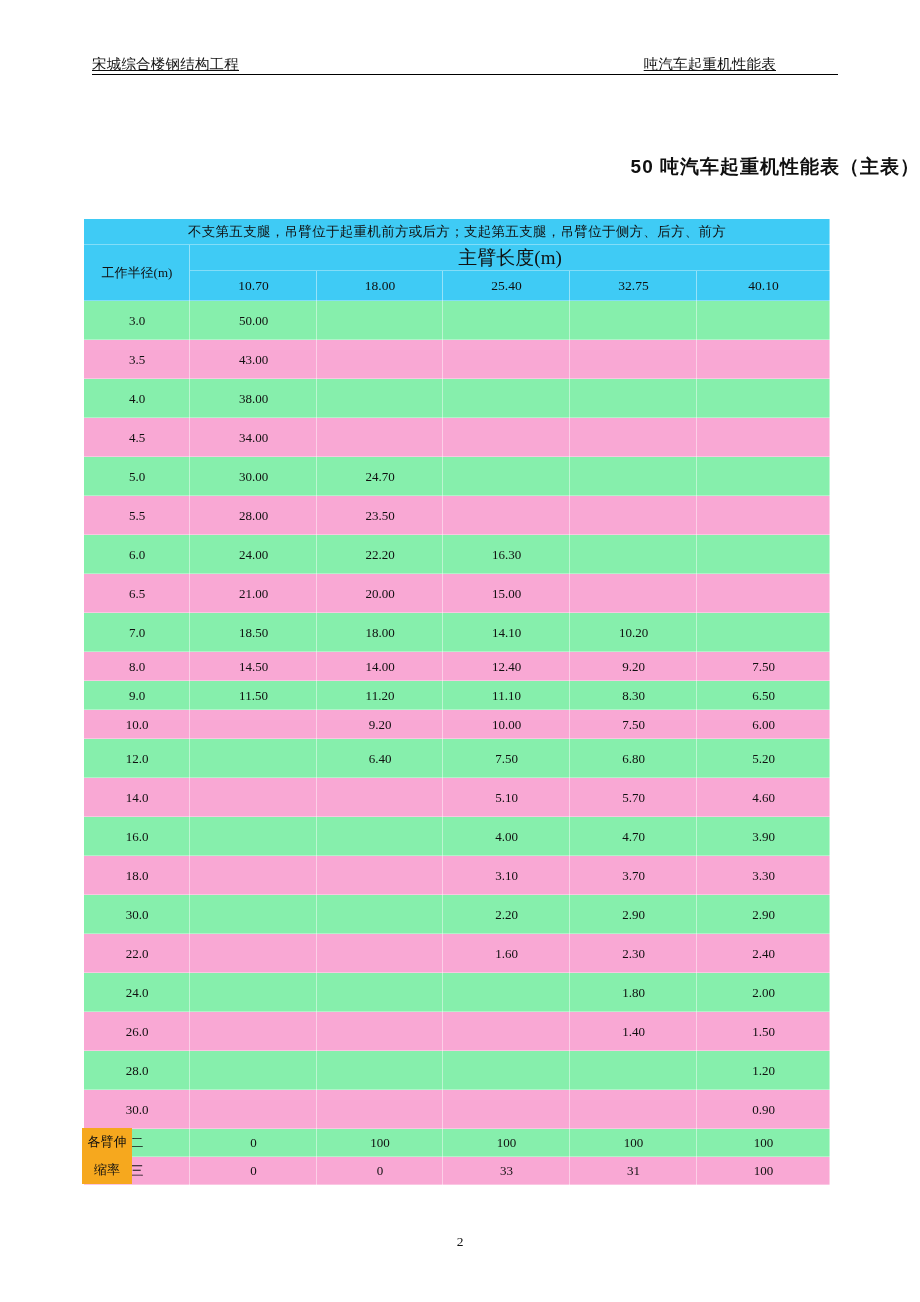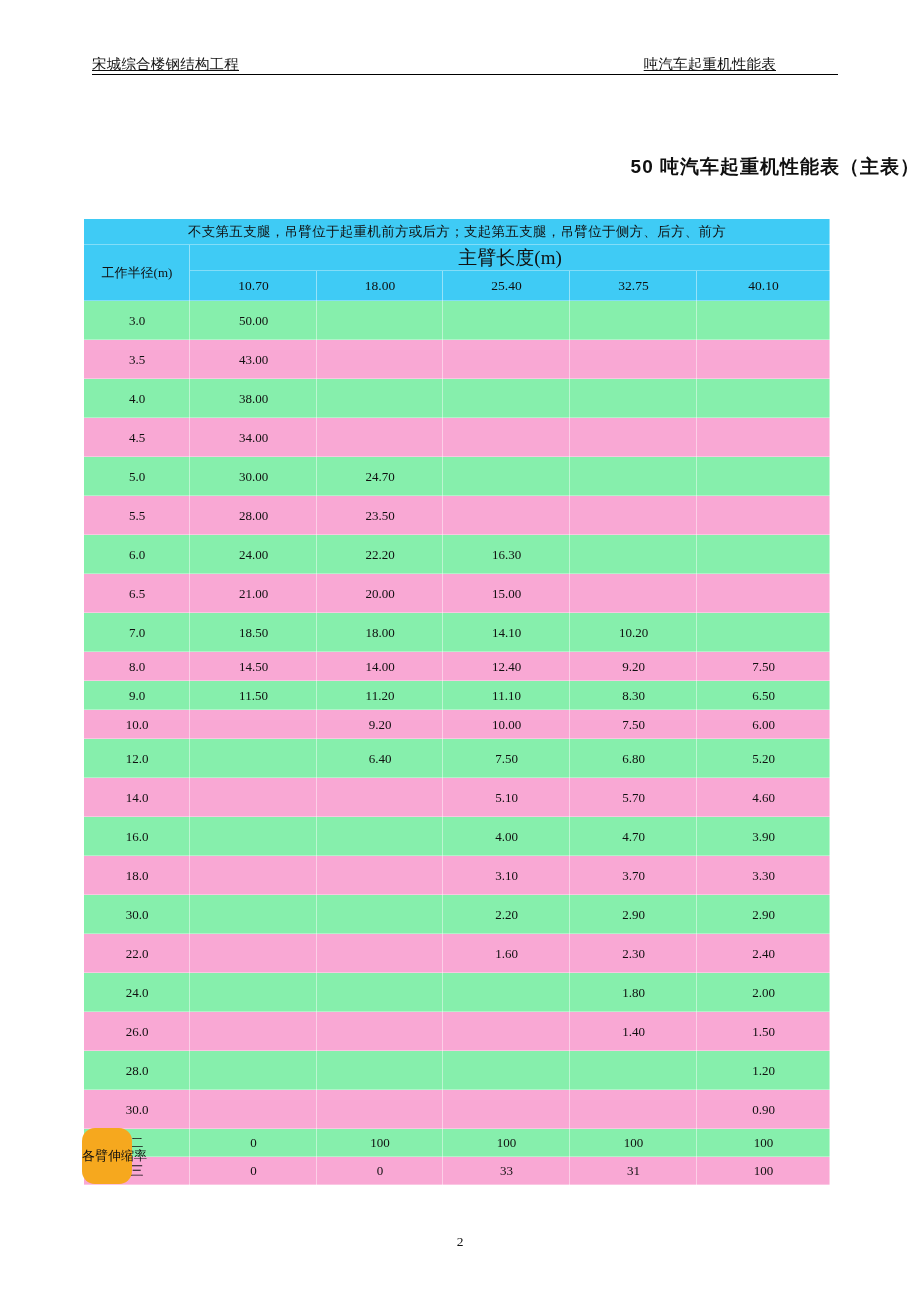--- a/index.html
+++ b/index.html
@@ -103,22 +103,22 @@
   
   .ext-label-wrap {
     position: absolute;
     left: 82px;
     top: 1128px;
     width: 50px;
     height: 56px;
     background: #F6A81E;
     z-index: 2;
     display: flex;
+    flex-direction: column;
     font-size: 13px;
-    border-radius: 13px;
   }
   .ext-label-wrap > div {
     flex: 1;
     display: flex;
     align-items: center;
     justify-content: center;
     white-space: nowrap;
   }
 
   

